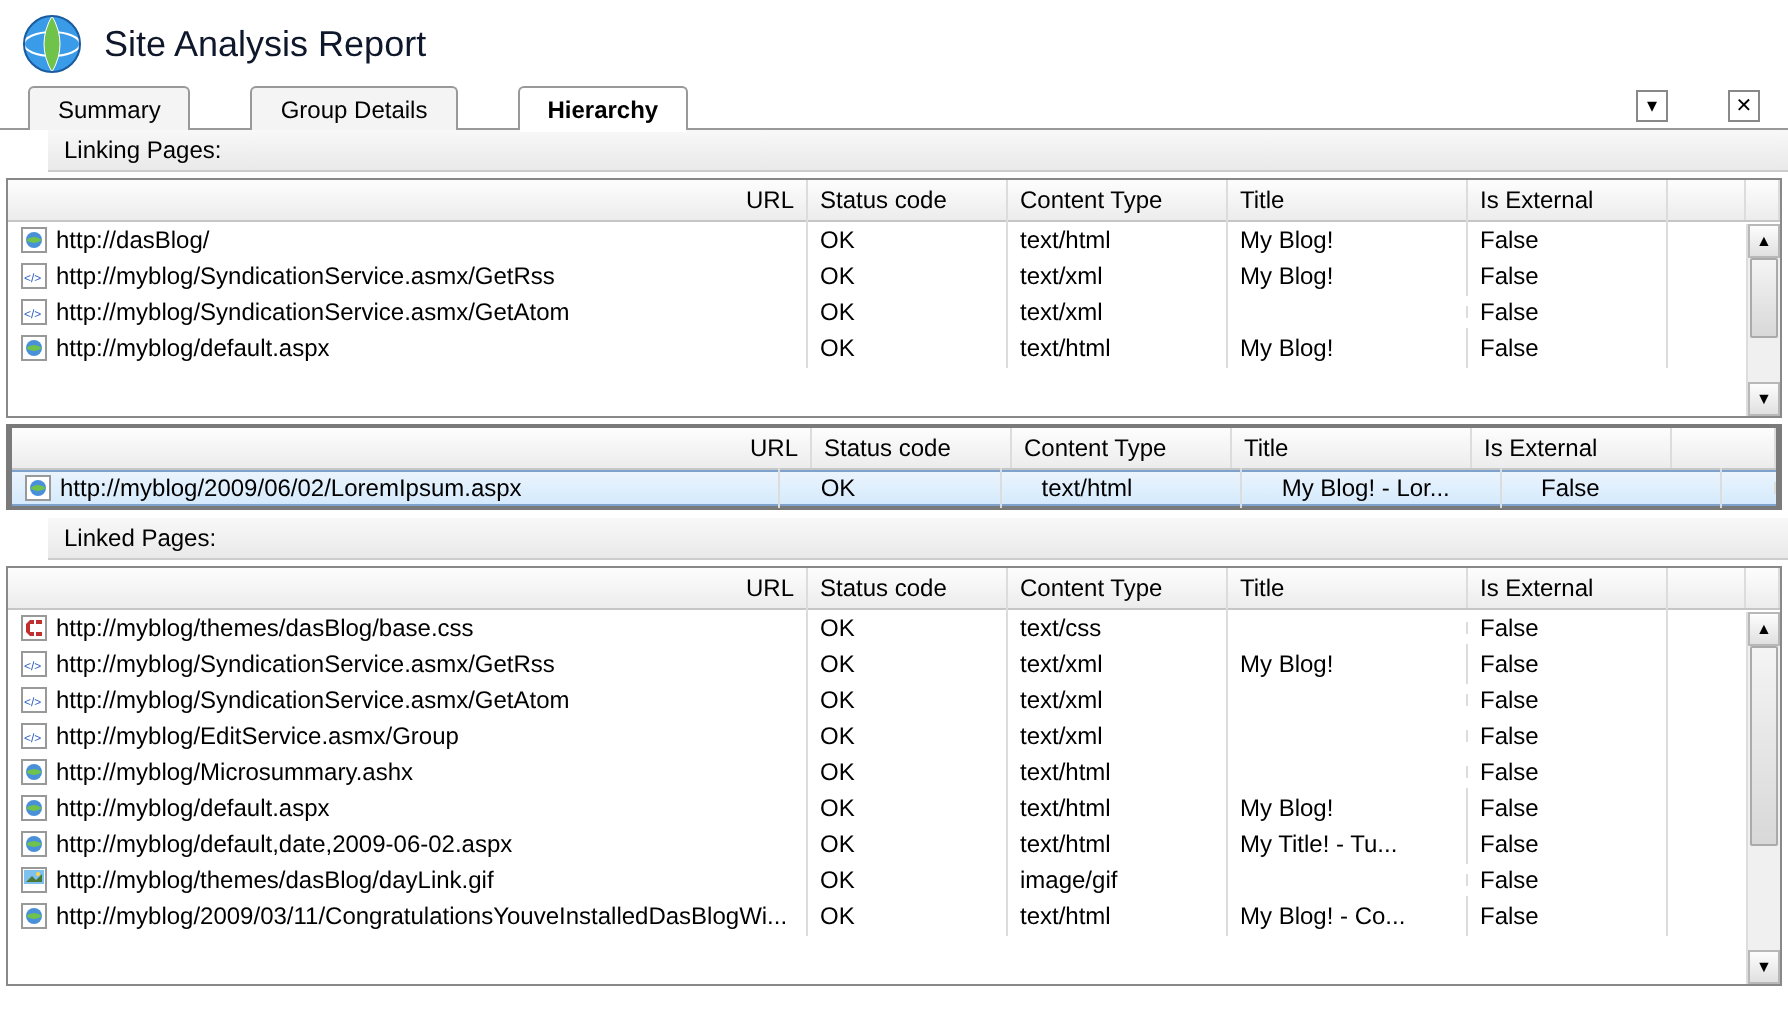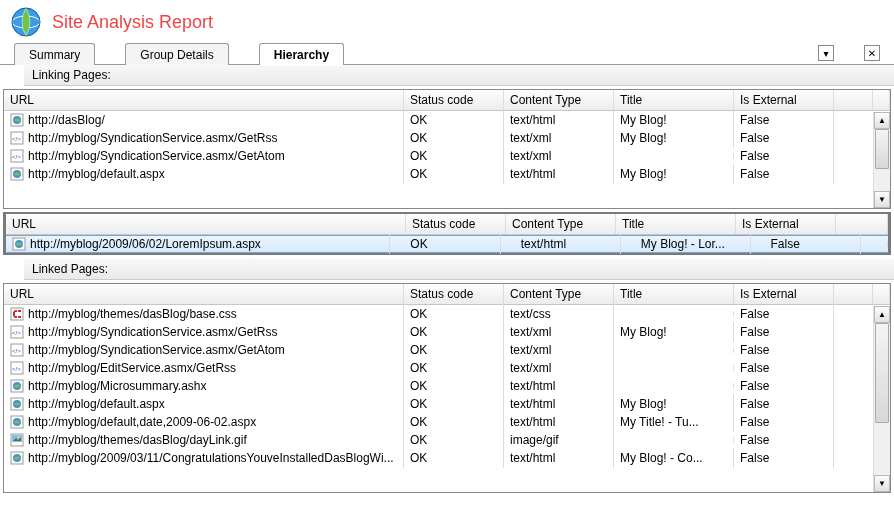--- a/index.html
+++ b/index.html
@@ -1,36 +1,36 @@
 <!DOCTYPE html>
 <html><head>
 <meta charset="utf-8">
 <style>
 * { box-sizing: border-box; margin: 0; padding: 0; }
 body { font-family: "Segoe UI", Tahoma, sans-serif; font-size: 12px; color: #000; background: #fff; width: 894px; height: 507px; overflow: hidden; position: relative; }
 
 .header { display: flex; align-items: center; padding: 6px 10px 4px; }
 .globe-icon { width: 32px; height: 32px; margin-right: 10px; position: relative; }
 .globe-icon svg { width: 32px; height: 32px; }
-.app-title { font-size: 18px; font-weight: normal; color: #ef4444; }
+.app-title { font-size: 18px; font-weight: normal; color: #0f172a; }
 
 .tabs-row { display: flex; align-items: flex-end; padding: 0 14px; position: relative; border-bottom: 1px solid #999; gap: 28px; }
 .tab { padding: 4px 14px 3px; border: 1px solid #999; border-bottom: none; border-radius: 3px 3px 0 0; margin-right: 2px; background: #f4f4f4; cursor: pointer; position: relative; top: 1px; }
 .tab.active { background: #fff; font-weight: bold; z-index: 2; }
 .tab.active::after { content: ""; position: absolute; left: 0; right: 0; bottom: -1px; height: 2px; background: #fff; }
 .tabs-spacer { flex: 1; }
 .tab-ctrl { width: 16px; height: 16px; border: 1px solid #888; margin-left: 2px; margin-bottom: 3px; display: flex; align-items: center; justify-content: center; font-size: 10px; cursor: pointer; background: #fff; }
 
 .section-label { background: linear-gradient(#f8f8f8,#e9e9e9); padding: 3px 8px; font-size: 12px; border-bottom: 1px solid #ccc; margin-left: 24px; }
 
 .grid-wrap { border: 1px solid #888; margin: 3px; position: relative; }
 .grid-head { display: flex; background: linear-gradient(#fdfdfd,#ececec); border-bottom: 1px solid #c6c6c6; }
 .grid-head .col, .grid-row .col { padding: 3px 6px; border-right: 1px solid #dcdcdc; overflow: hidden; white-space: nowrap; text-overflow: ellipsis; }
 .grid-head .col { font-weight: normal; }
-.col-url { width: 400px; }
+.col-url { width: 400px; text-align: right; }
 .col-status { width: 100px; }
 .col-ctype { width: 110px; }
 .col-title { width: 120px; }
 .col-ext { width: 100px; }
 .col-spacer { flex: 1; border-right: none; }
 .col-scroll { width: 17px; border-right: none; }
 
 .grid-body { background: #fff; position: relative; }
 .grid-row { display: flex; align-items: center; height: 18px; }
 .grid-row .col-url { display: flex; align-items: center; gap: 4px; }
@@ -252,21 +252,21 @@
         <div class="col col-spacer"></div>
       </div>
       <div class="grid-row">
         <div class="col col-url">
           <span class="file-icon">
             <svg viewBox="0 0 14 14">
               <rect x="1" y="1" width="12" height="12" fill="#fff" stroke="#999"></rect>
               <text x="2" y="10" font-size="6" fill="#3060c0">&lt;/&gt;</text>
             </svg>
           </span>
-          <span>http://myblog/EditService.asmx/GetRss</span>
+          <span>http://myblog/EditService.asmx/Group</span>
         </div>
         <div class="col col-status">OK</div>
         <div class="col col-ctype">text/xml</div>
         <div class="col col-title"></div>
         <div class="col col-ext">False</div>
         <div class="col col-spacer"></div>
       </div>
       <div class="grid-row">
         <div class="col col-url">
           <span class="file-icon">

